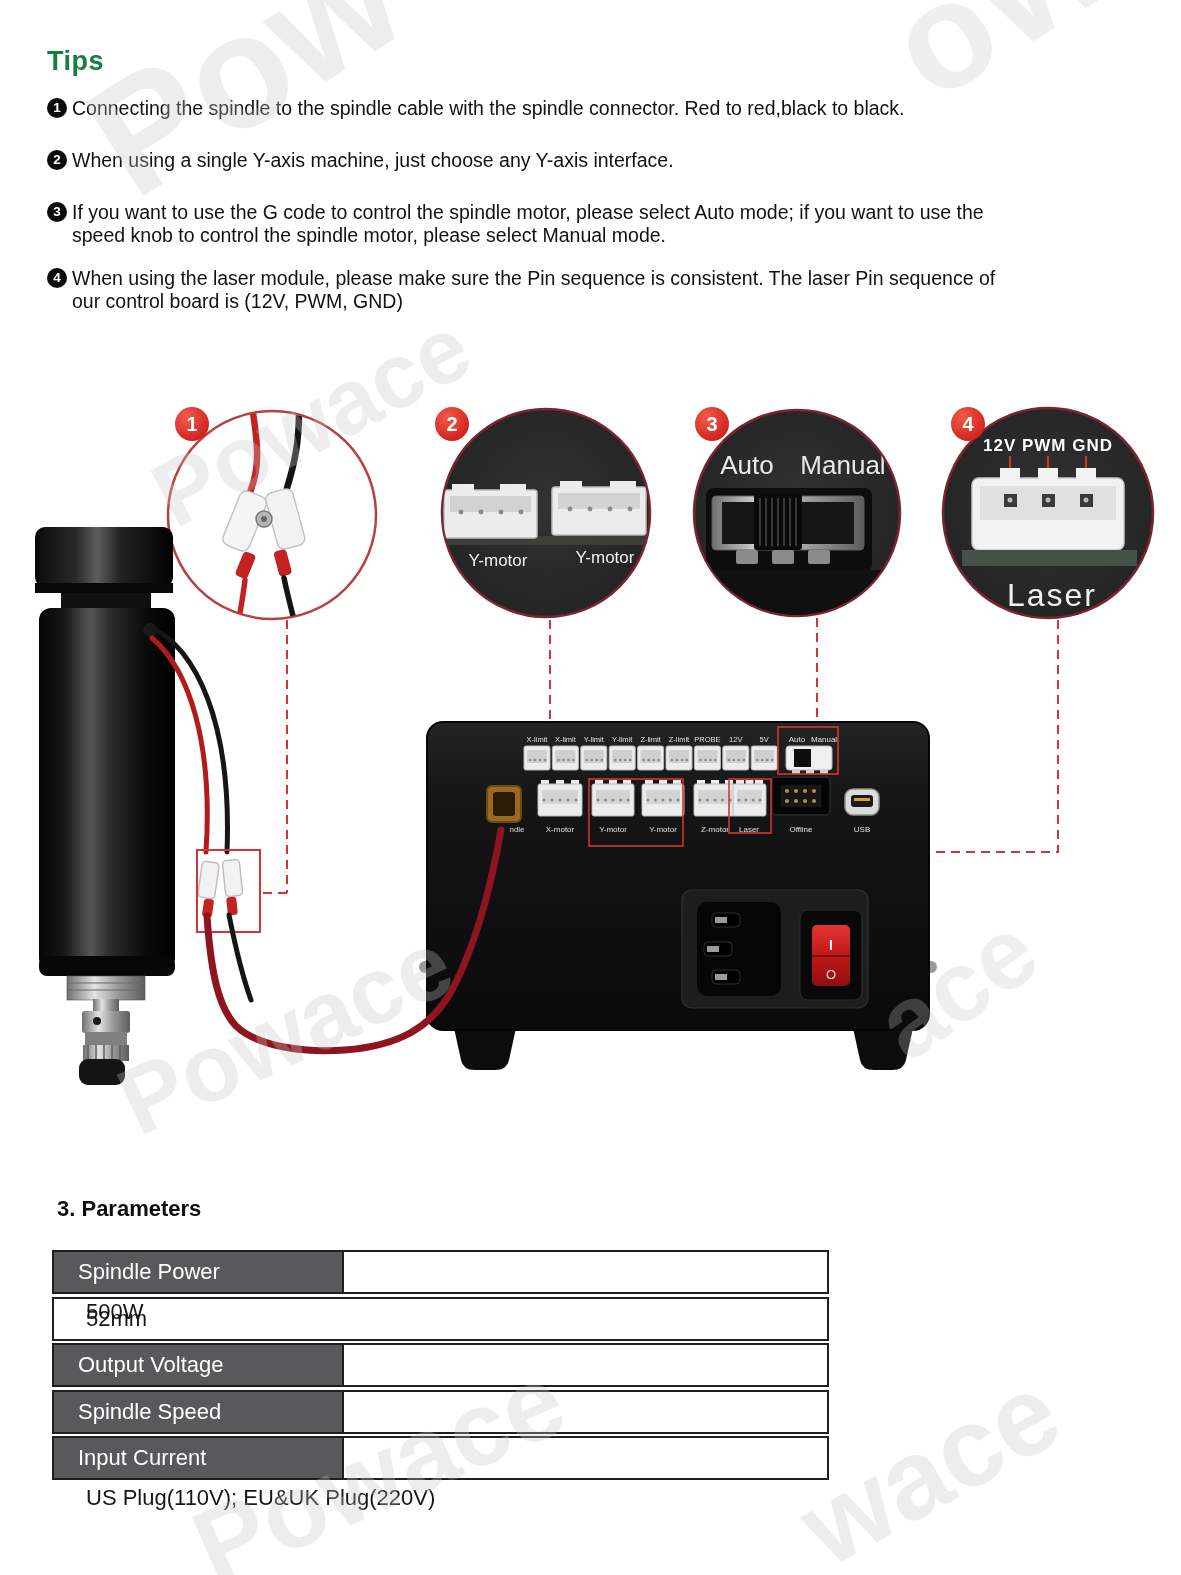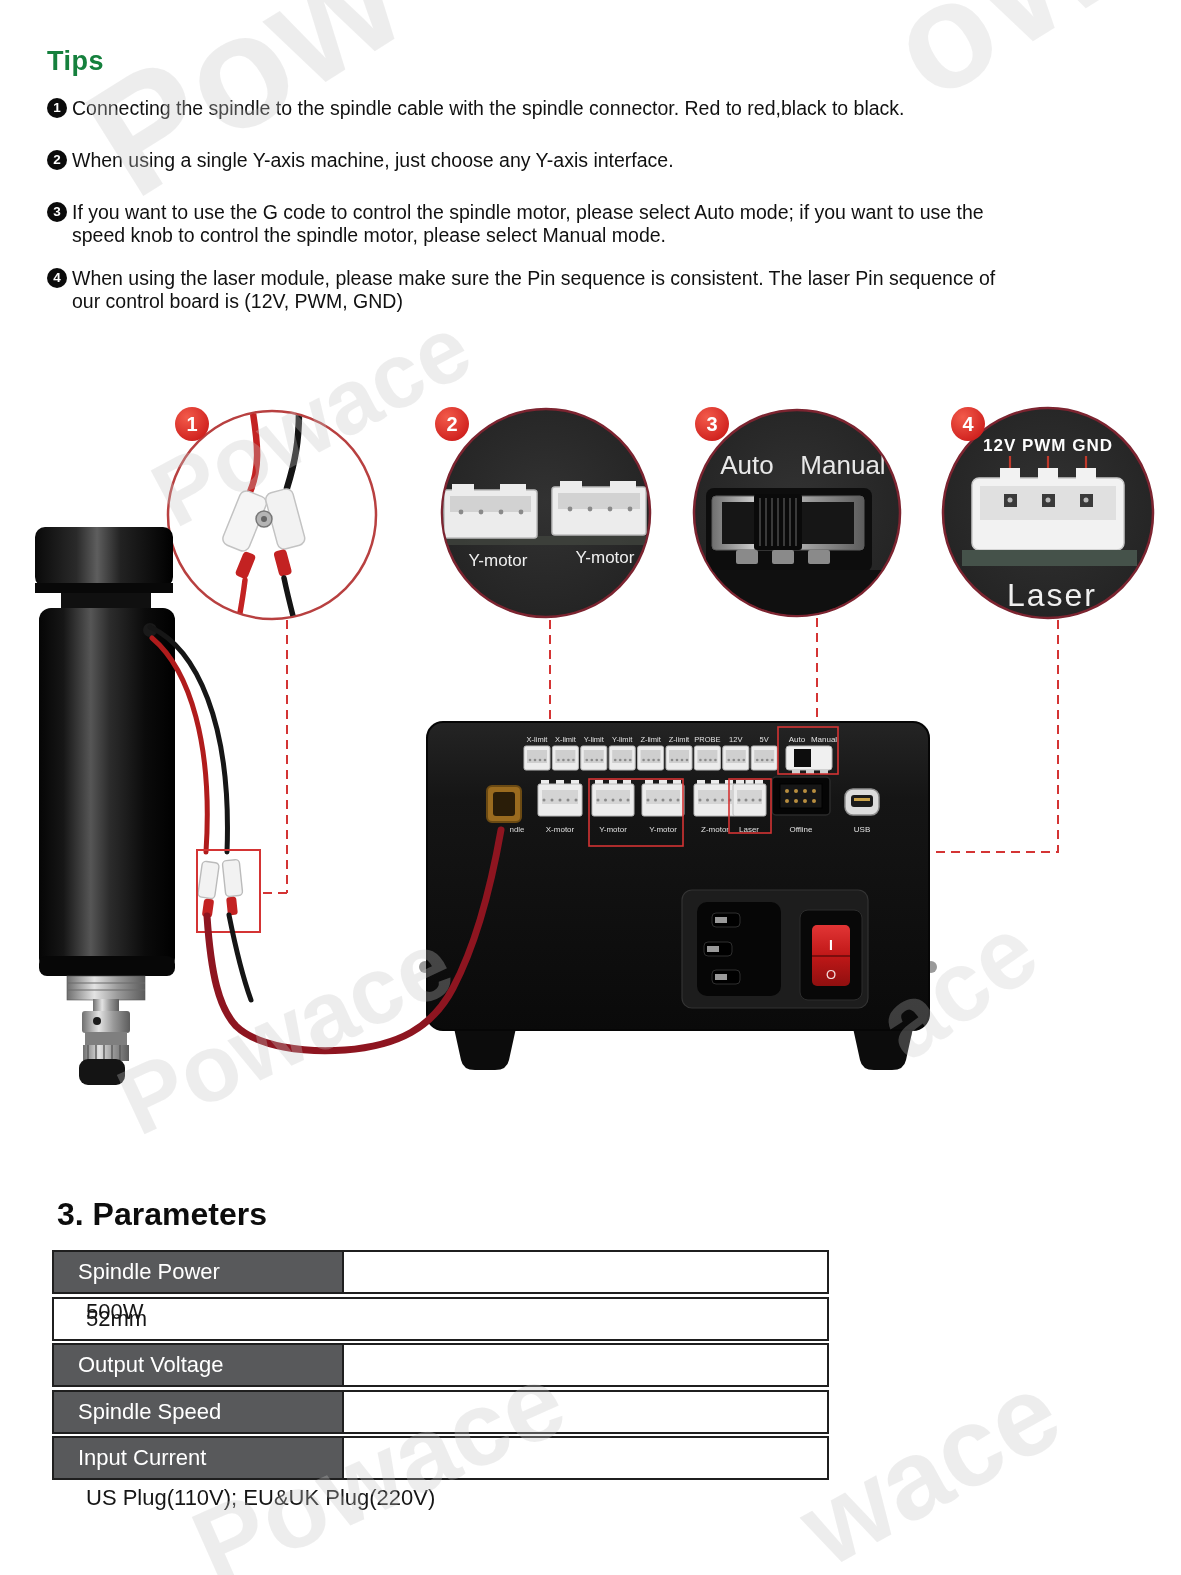--- a/index.html
+++ b/index.html
@@ -6,21 +6,21 @@
   #page{position:relative;width:1181px;height:1575px;background:#fff;margin:0 auto;overflow:hidden;}
   #gfx{position:absolute;left:0;top:0;z-index:1;}
   .txt-layer{position:absolute;left:0;top:0;width:100%;height:100%;z-index:2;pointer-events:none;}
   .wm-layer{position:absolute;left:0;top:0;width:100%;height:100%;z-index:3;pointer-events:none;}
   .wm{position:absolute;color:#c7c7c7;font-weight:bold;transform-origin:0 50%;white-space:nowrap;line-height:1;}
   h1.tips{position:absolute;left:47px;top:46px;font-size:27px;margin:0;color:#15803d;letter-spacing:.5px;}
   .tip{position:absolute;left:47px;width:1075px;padding-left:25px;font-size:19.5px;color:#111;
        line-height:22.5px;white-space:pre-line;}
   .tip .nb{position:absolute;left:0;top:1px;width:20px;height:20px;border-radius:50%;background:#0b0b0b;
        color:#fff;font-size:13.5px;line-height:20px;text-align:center;font-weight:bold;}
-  h2.params{position:absolute;left:57px;top:1196px;font-size:32px;margin:0;color:#0d0d0d;}
+  h2.params{position:absolute;left:57px;top:1196px;font-size:22px;margin:0;color:#0d0d0d;}
   #param-table{position:absolute;left:52px;top:1250px;width:777px;}
   .prow{display:flex;height:44px;margin-bottom:2.6px;border:2px solid #1f1f1f;box-sizing:border-box;background:#fff;flex-direction:column;}
   .pcell-l{width:290px;background:#58595b;color:#fff;font-size:22px;line-height:40px;padding-left:24px;
        box-sizing:border-box;border-right:2px solid #1f1f1f;}
   .pcell-v{flex:1;color:#161616;font-size:22px;line-height:40px;padding-left:32px;}
   svg text{font-family:"Liberation Sans",sans-serif;}
 </style>
 </head>
 <body>
 

